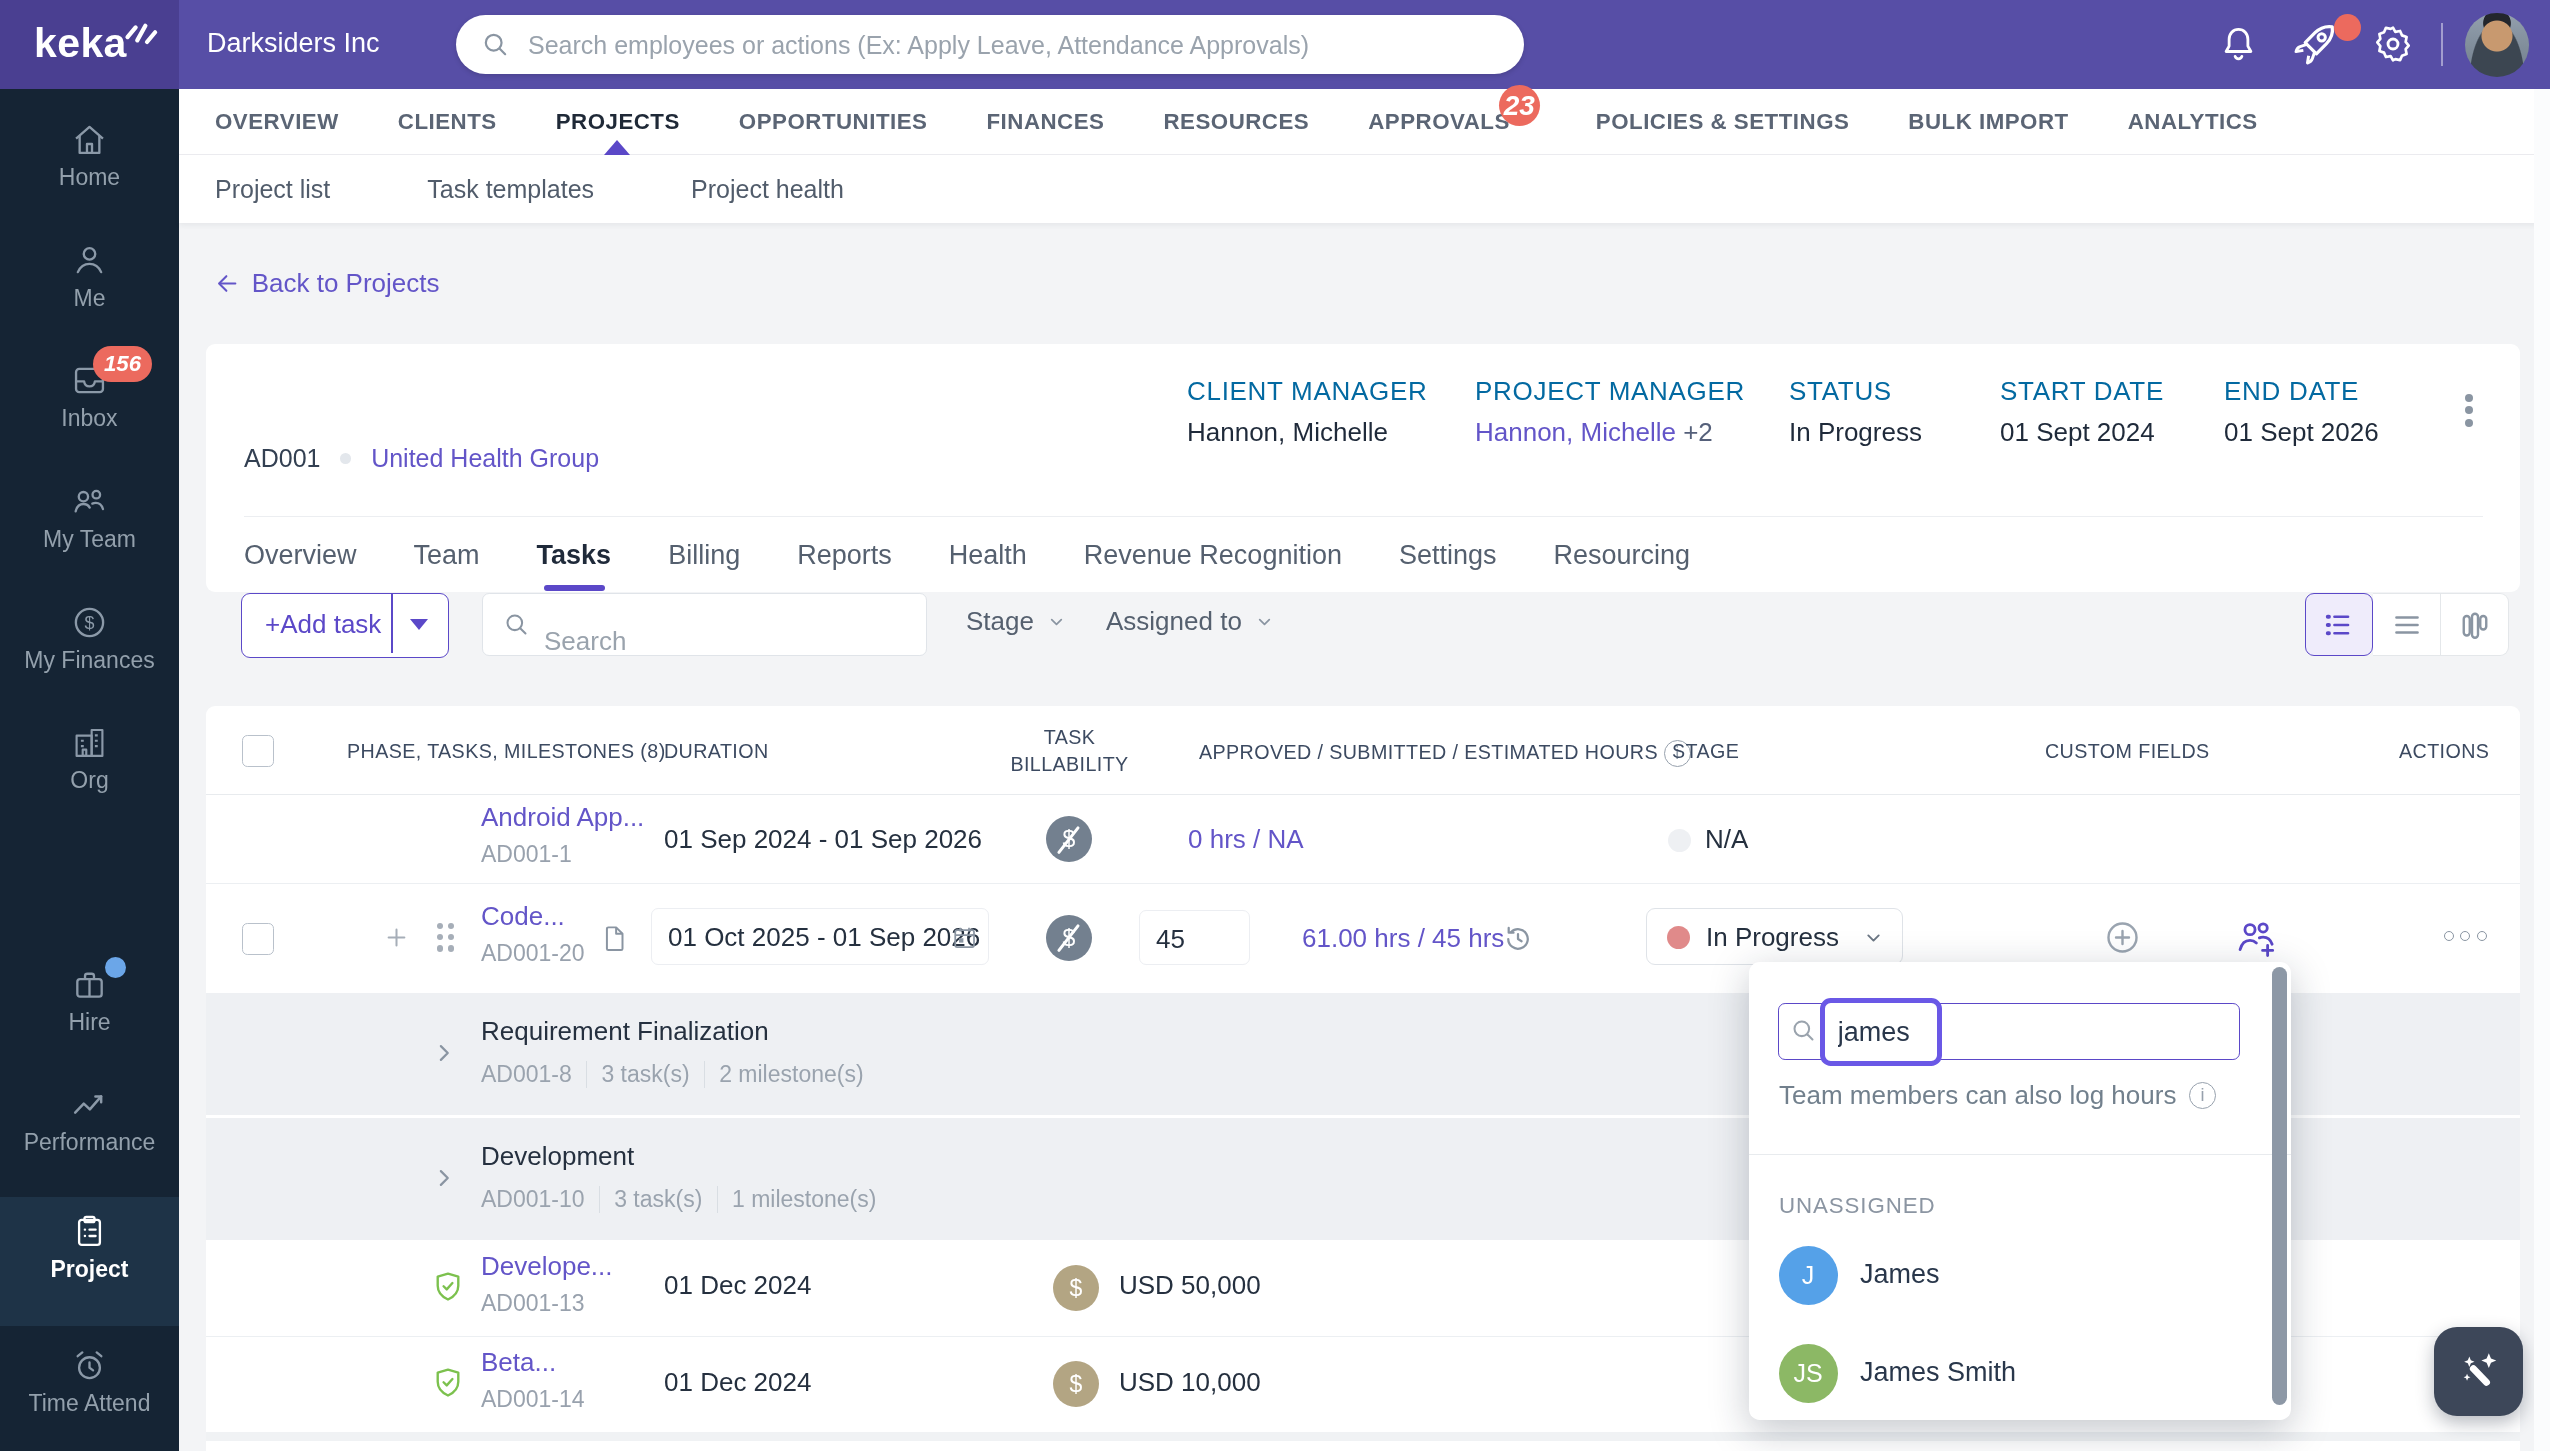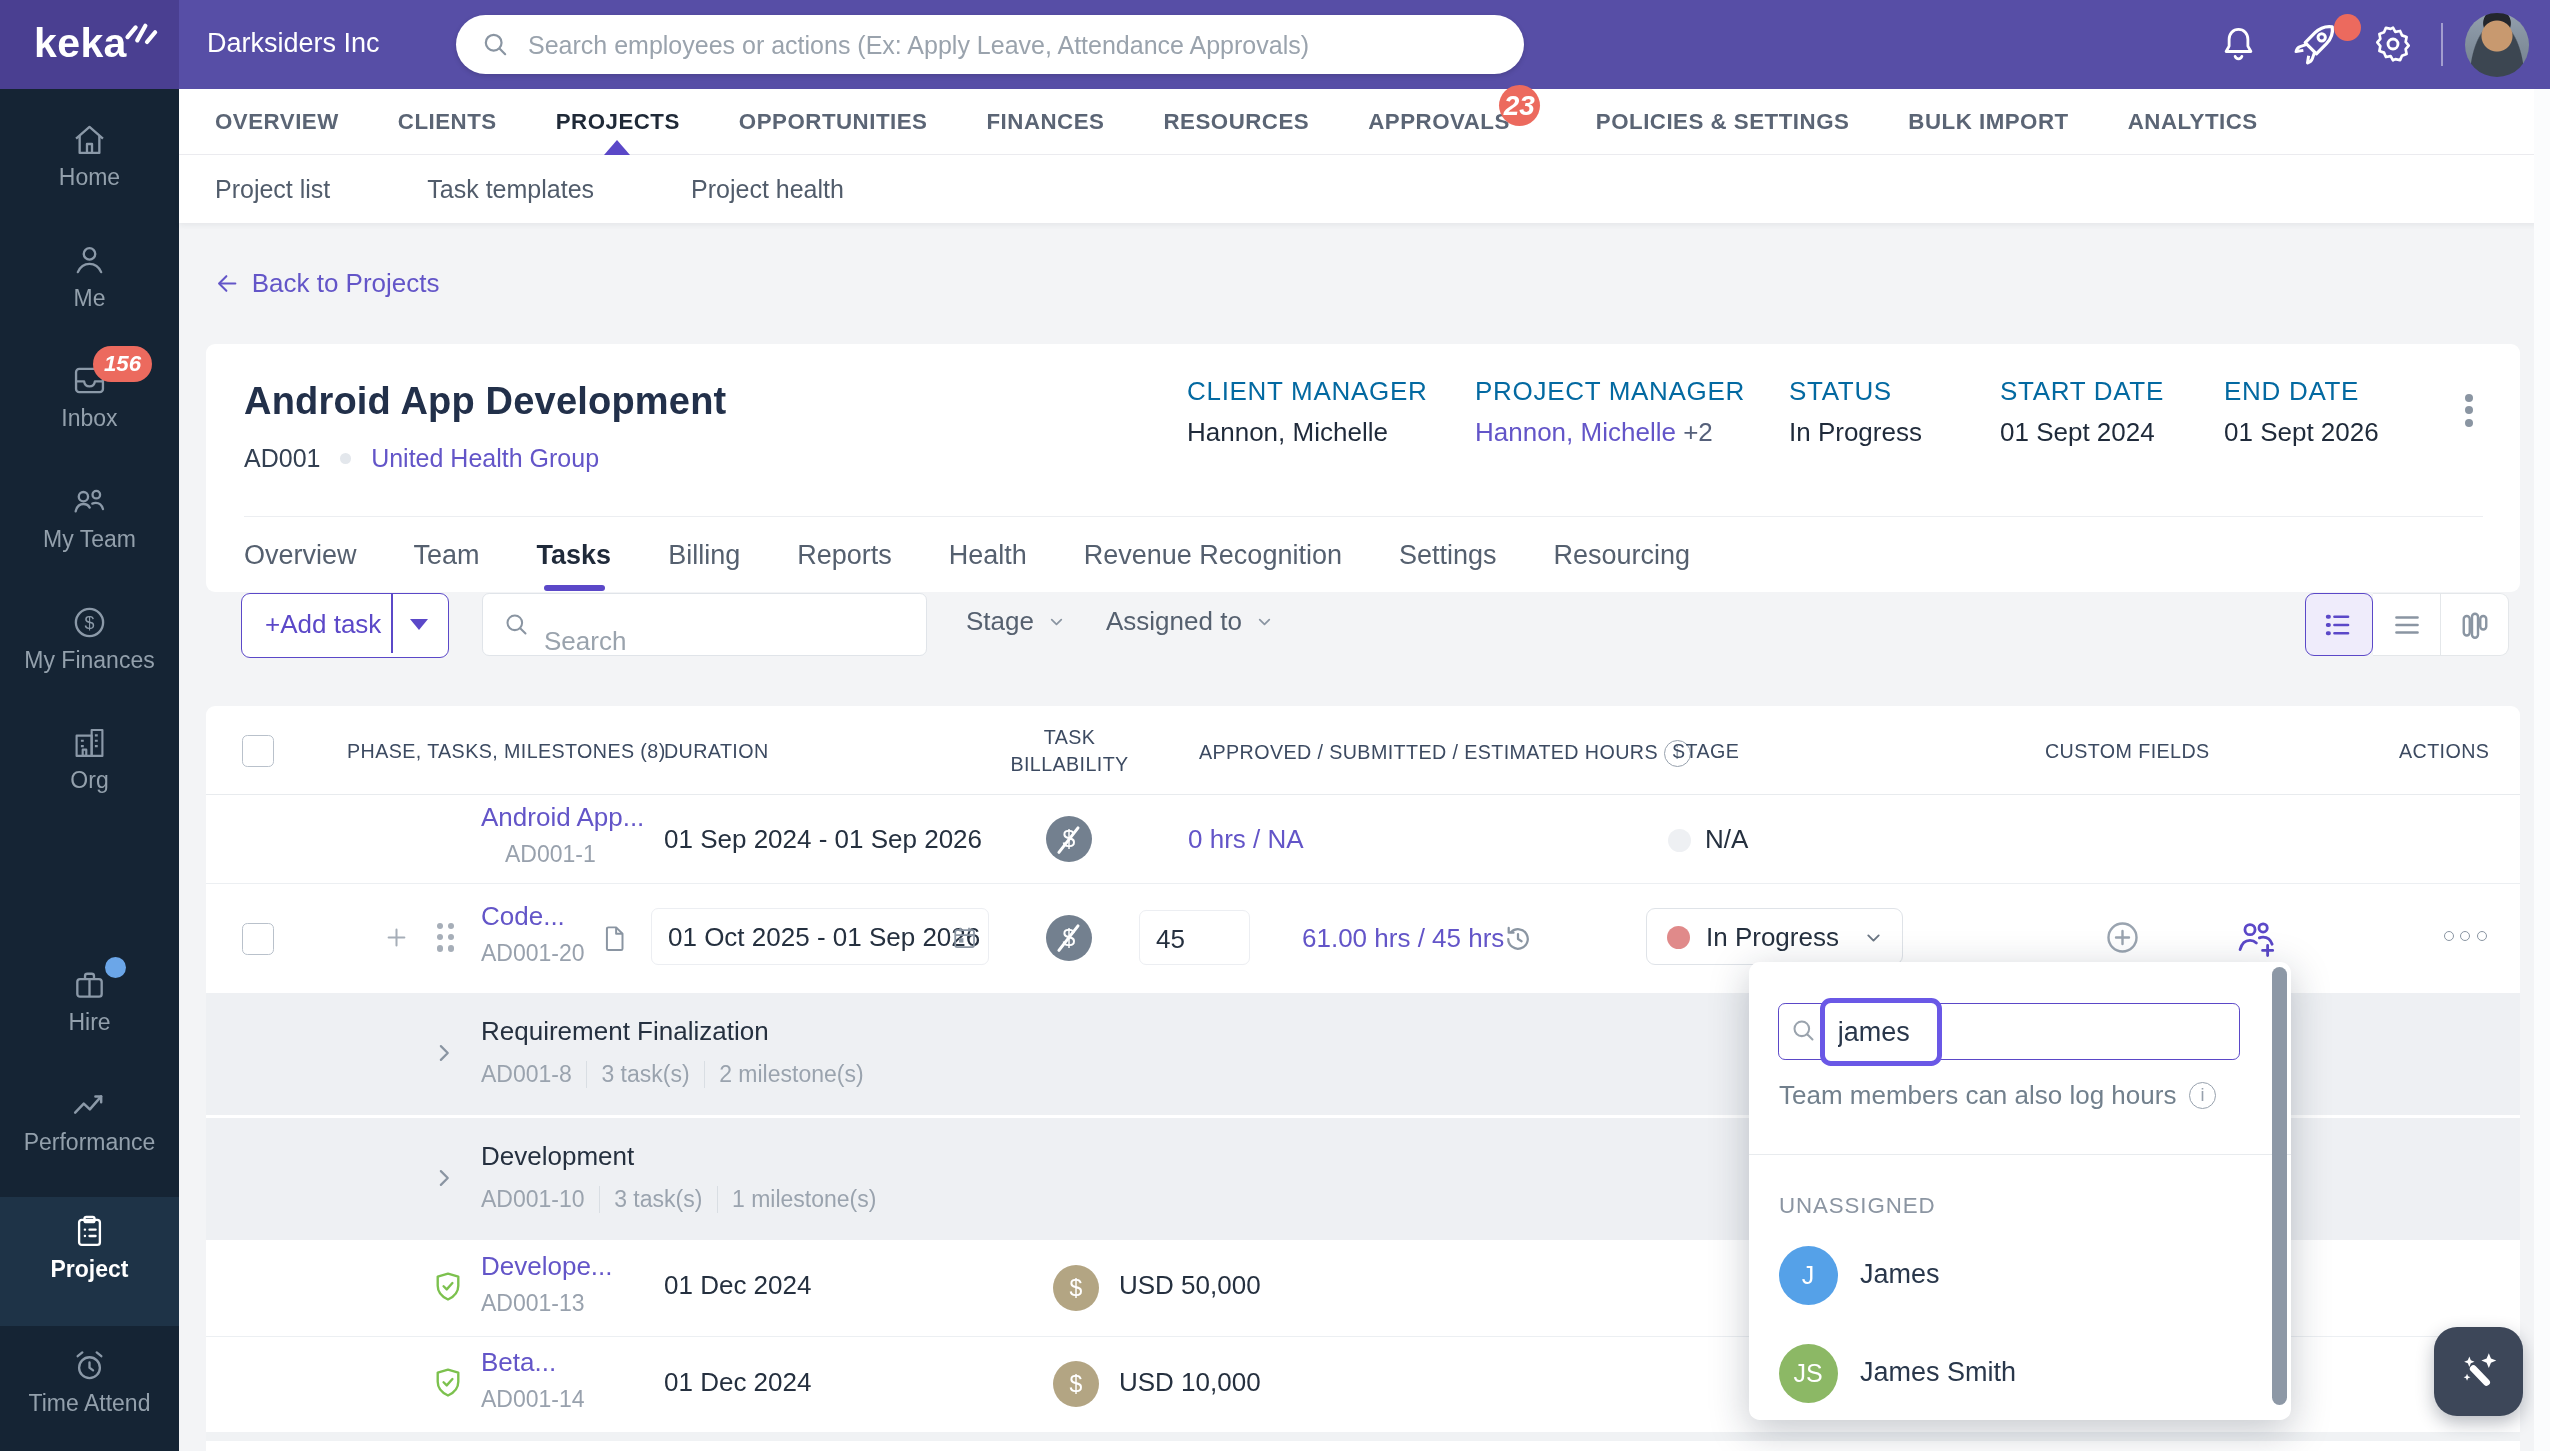--- a/index.html
+++ b/index.html
@@ -292,21 +292,20 @@
     <svg width="27" height="27" viewBox="0 0 24 24">
         <g fill="none" stroke="#6355c8" stroke-width="1.8" stroke-linecap="round" stroke-linejoin="round">
           <path d="M19 12H5.5"></path>
           <path d="M11 5.5 4.5 12l6.5 6.5"></path>
         </g>
       </svg>
     <span>Back to Projects</span>
   </div>
 
   <div class="abs card proj-card">
-    <div class="abs proj-title">Android App Development</div>
     <div class="abs proj-sub">
       <span>AD001</span>
       <i class="sub-dot"></i>
       <span class="link">United Health Group</span>
     </div>
     <div class="meta-label" style="left:981px;">CLIENT MANAGER</div>
     <div class="meta-value link" style="left:981px;">Hannon, Michelle</div>
     <div class="meta-label" style="left:1269px;">PROJECT MANAGER</div>
     <div class="meta-value" style="left:1269px;"><span class="link">Hannon, Michelle</span> <span style="color:#55607a;">+2</span></div>
     <div class="meta-label" style="left:1583px;">STATUS</div>
@@ -397,21 +396,21 @@
       <div class="th" style="left:993px;top:34px;">
         <span>APPROVED / SUBMITTED / ESTIMATED HOURS</span>&nbsp;<i class="info-circle">i</i>
       </div>
       <div class="th" style="left:1466px;top:34px;">STAGE</div>
       <div class="th" style="left:1839px;top:34px;">CUSTOM FIELDS</div>
       <div class="th" style="left:2193px;top:34px;">ACTIONS</div>
     </div>
 
     <div class="trow" style="top:89px;height:89px;border-bottom:0.9px solid #eceff2;box-sizing:border-box;">
       <div class="row-title" style="left:275px;top:7.1px;">Android App...</div>
-      <div class="row-code" style="left:275px;top:46px;margin-left:24px;">AD001-1</div>
+      <div class="row-code" style="left:275px;top:46px;">AD001-1</div>
       <div class="cell-dark" style="left:458px;top:29px;">01 Sep 2024 - 01 Sep 2026</div>
       <div class="money gray slash" style="left:840px;top:21.4px;">$</div>
       <div class="cell-link" style="left:982px;top:29px;">0 hrs / NA</div>
       <i class="stage-dot" style="left:1462px;top:34px;background:#eef0f3;"></i>
       <div class="cell-dark" style="left:1499px;top:29px;">N/A</div>
     </div>
 
     <div class="trow" style="top:179px;height:105px;box-sizing:border-box;">
       <i class="checkbox" style="left:36px;top:38px;"></i>
       <svg class="abs" style="left:177px;top:39px;" width="27" height="27" viewBox="0 0 24 24">

